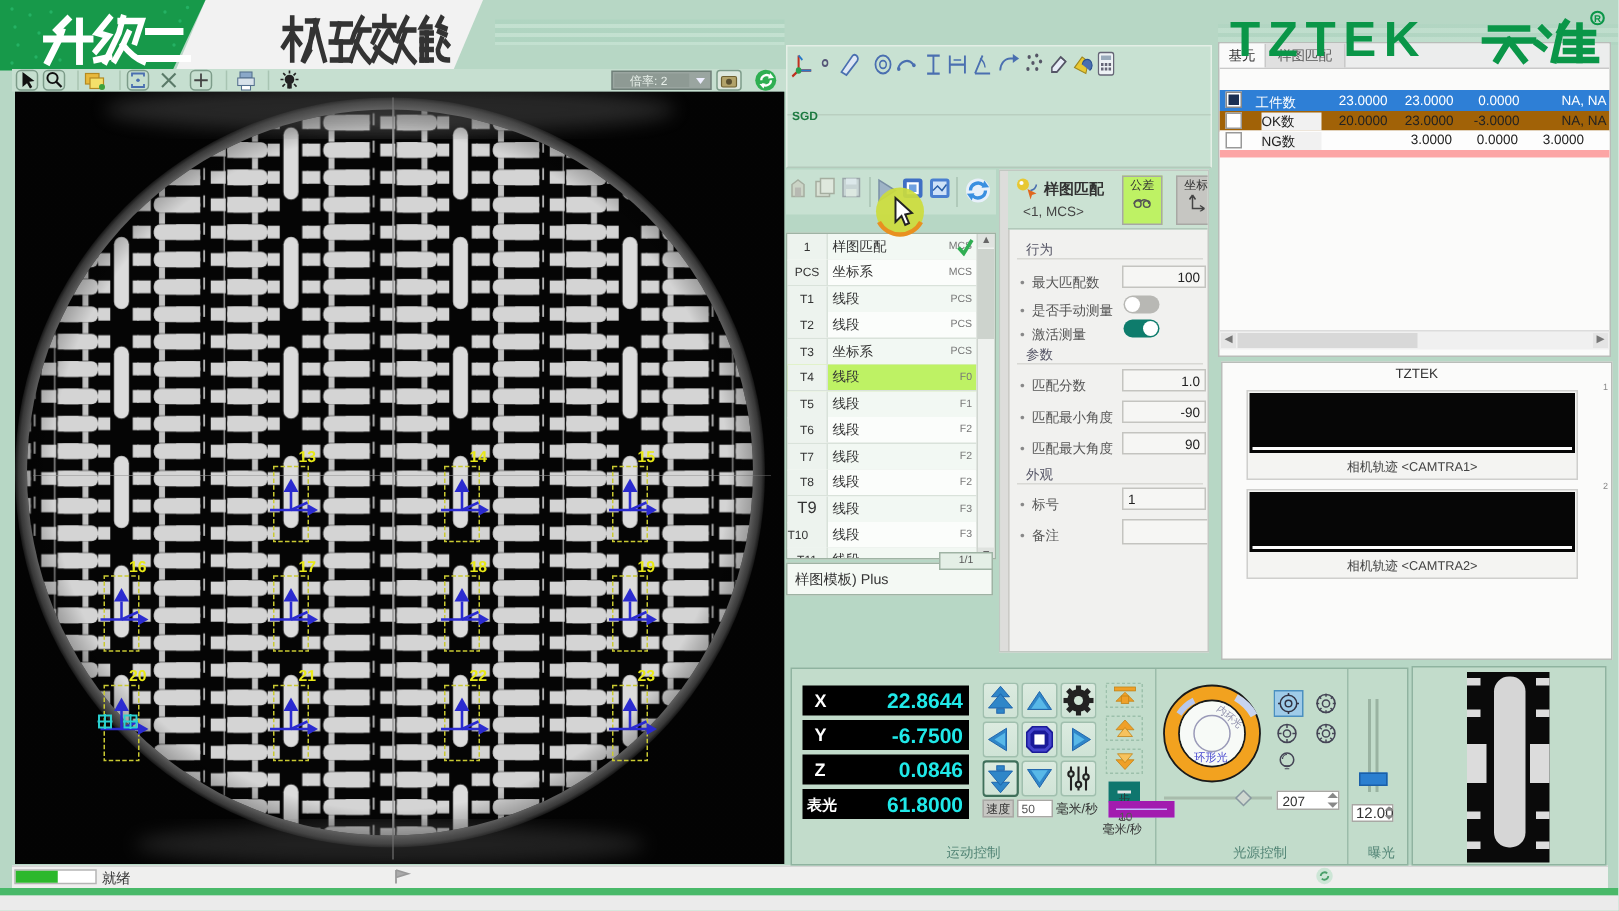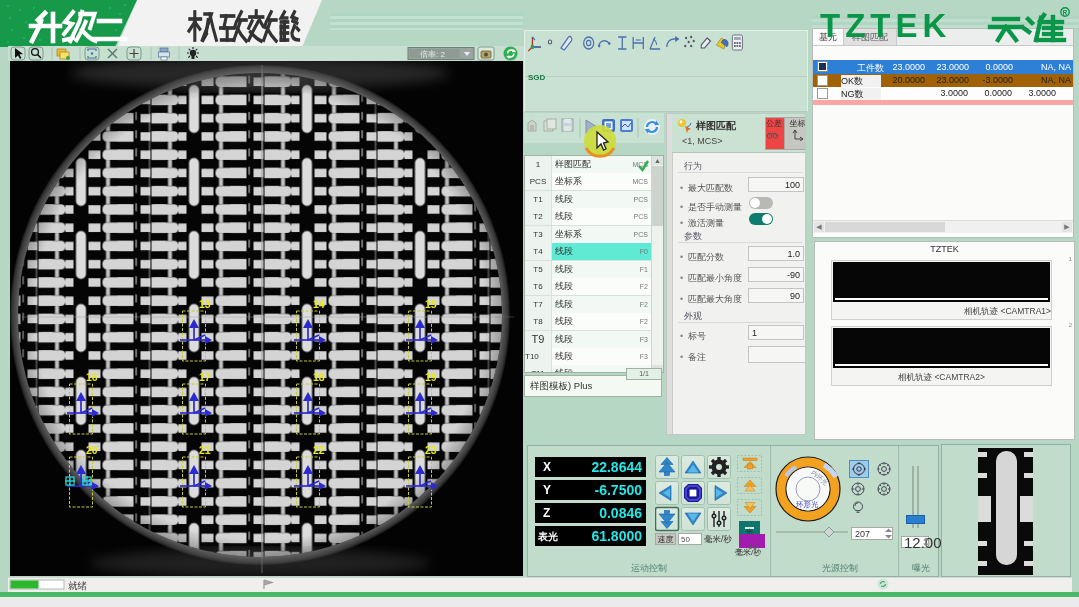--- a/index.html
+++ b/index.html
@@ -498,21 +498,21 @@
         <div style="position:absolute;left:0;top:52.349999999999994px;width:126px;height:17px;border-bottom:1px solid #d9e2da;background:#fbfdfb">
 <div style="position:absolute;left:0;top:0;width:26px;height:17px;border-right:1px solid #d9e2da;background:#edf3ee;font-size:8px;color:#333;text-align:center;line-height:17px">T2</div>
 <div style="position:absolute;left:30px;top:0;font-size:9px;color:#333;line-height:17px">线段</div>
 <div style="position:absolute;right:3px;top:0;font-size:7px;color:#777;line-height:17px">PCS</div>
 </div>
         <div style="position:absolute;left:0;top:69.8px;width:126px;height:17px;border-bottom:1px solid #d9e2da;background:#f2f8f3">
 <div style="position:absolute;left:0;top:0;width:26px;height:17px;border-right:1px solid #d9e2da;background:#edf3ee;font-size:8px;color:#333;text-align:center;line-height:17px">T3</div>
 <div style="position:absolute;left:30px;top:0;font-size:9px;color:#333;line-height:17px">坐标系</div>
 <div style="position:absolute;right:3px;top:0;font-size:7px;color:#777;line-height:17px">PCS</div>
 </div>
-        <div style="position:absolute;left:0;top:87.25px;width:126px;height:17px;border-bottom:1px solid #d9e2da;background:#5eead4">
+        <div style="position:absolute;left:0;top:87.25px;width:126px;height:17px;border-bottom:1px solid #d9e2da;background:#bef264">
 <div style="position:absolute;left:0;top:0;width:26px;height:17px;border-right:1px solid #d9e2da;background:#edf3ee;font-size:8px;color:#333;text-align:center;line-height:17px">T4</div>
 <div style="position:absolute;left:30px;top:0;font-size:9px;color:#333;line-height:17px">线段</div>
 <div style="position:absolute;right:3px;top:0;font-size:7px;color:#777;line-height:17px">F0</div>
 </div>
         <div style="position:absolute;left:0;top:104.7px;width:126px;height:17px;border-bottom:1px solid #d9e2da;background:#f2f8f3">
 <div style="position:absolute;left:0;top:0;width:26px;height:17px;border-right:1px solid #d9e2da;background:#edf3ee;font-size:8px;color:#333;text-align:center;line-height:17px">T5</div>
 <div style="position:absolute;left:30px;top:0;font-size:9px;color:#333;line-height:17px">线段</div>
 <div style="position:absolute;right:3px;top:0;font-size:7px;color:#777;line-height:17px">F1</div>
 </div>
         <div style="position:absolute;left:0;top:122.15px;width:126px;height:17px;border-bottom:1px solid #d9e2da;background:#fbfdfb">
@@ -569,21 +569,21 @@
 
 <div style="position:absolute;left:5px;top:0;width:135px;height:38px;background:#cbe2d3;border-bottom:1px solid #b2c8ba">
  <svg style="position:absolute;left:5px;top:4px" width="16" height="16" viewBox="0 0 16 16">
           <circle cx="5" cy="5" r="4" fill="#e8c832"></circle>
           <circle cx="4" cy="4" r="1.4" fill="#fff"></circle>
           <path d="M8 8 l6 3 -3 1 -1 3 Z" fill="#e06820"></path>
           <path d="M10 9 a5 5 0 0 0 4-4" stroke="#4a6fb0" fill="none"></path>
         </svg>
  <div style="position:absolute;left:24px;top:5px;font-size:10px;font-weight:bold;color:#333">样图匹配</div>
  <div style="position:absolute;left:10px;top:22px;font-size:9px;color:#444">&lt;1, MCS&gt;</div>
- <div style="position:absolute;left:93px;top:3px;width:25px;height:31px;background:#ef4444;border:1px solid #a8a8a4;font-size:8px;color:#333;text-align:left">公差<br><svg width="14" height="10" viewBox="0 0 14 10">
+ <div style="position:absolute;left:76px;top:3px;width:25px;height:31px;background:#bef264;border:1px solid #a8a8a4;font-size:8px;color:#333;text-align:center">公差<br><svg width="14" height="10" viewBox="0 0 14 10">
             <path d="M1 7 a3 3 0 0 1 5-2 a3 3 0 0 1 5 2" stroke="#555" fill="none"></path>
             <circle cx="3.5" cy="7" r="2.2" fill="none" stroke="#555"></circle>
             <circle cx="9.5" cy="7" r="2.2" fill="none" stroke="#555"></circle>
           </svg></div>
  <div style="position:absolute;left:112px;top:3px;width:25px;height:31px;background:#c6c6c2;border:1px solid #a8a8a4;font-size:8px;color:#333;text-align:center">坐标<br><svg width="14" height="12" viewBox="0 0 14 12">
             <path d="M4 1 v9 h8 M4 1 l-2 3 M4 1 l2 3 M12 10 l-3-2 M12 10 l-3 2" stroke="#444" fill="none"></path>
           </svg></div>
 </div>
 
 <div style="position:absolute;left:5px;top:38px;width:135px;height:284px;font-size:9px;color:#555">
@@ -629,21 +629,21 @@
 <div style="position:absolute;left:0;top:0;width:260px;height:16px;background:#eceded;border-bottom:1px solid #c9c9c9">
 <div style="position:absolute;left:0;top:0;width:30px;height:16px;background:#fafafa;border-right:1px solid #c9c9c9;font-size:9px;color:#333;text-align:center;line-height:16px">基元</div>
 <div style="position:absolute;left:31px;top:0;width:52px;height:16px;background:#e0e0e0;border-right:1px solid #c9c9c9;font-size:9px;color:#555;text-align:center;line-height:16px">样图匹配</div>
 </div>
 
 
 <div style="position:absolute;left:0;top:31px;width:260px;height:14px;background:#2e7fd6;color:#fff;font-size:9px">
 <span style="position:absolute;left:4px;top:1px;width:9px;height:9px;background:#fff;border:1px solid #888">
           <span style="position:absolute;left:1px;top:1px;width:7px;height:7px;background:#1a2f52"></span>
         </span>
-<span style="position:absolute;left:44px;top:2px">工件数</span>
+<span style="position:absolute;left:24px;top:2px">工件数</span>
 <span style="position:absolute;right:148px;top:2px">23.0000</span>
 <span style="position:absolute;right:104px;top:2px">23.0000</span>
 <span style="position:absolute;right:60px;top:2px">0.0000</span>
 <span style="position:absolute;right:2px;top:2px">NA, NA</span>
 </div>
 <div style="position:absolute;left:0;top:45px;width:260px;height:13px;background:#a16207;color:#222;font-size:9px;border-bottom:1px solid #ececec">
 <span style="position:absolute;left:4px;top:1px;width:9px;height:9px;background:#fff;border:1px solid #999"></span>
 <span style="position:absolute;left:28px;top:1px;width:40px;height:12px;background:#f1f1f1">OK数</span>
 <span style="position:absolute;right:148px;top:1px">20.0000</span>
 <span style="position:absolute;right:104px;top:1px">23.0000</span>
@@ -665,21 +665,21 @@
 <div style="position:absolute;left:12px;top:1px;width:120px;height:10px;background:#d8d8d8"></div>
 </div>
 </div>
 
 <div class="ab" style="left:814px;top:241px;width:261px;height:199px;background:#fbfbfa;border:1px solid #b9bdb9;box-sizing:border-box">
 <div style="position:absolute;left:0;top:2px;width:100%;text-align:center;font-size:9px;color:#333">TZTEK</div>
 <div style="position:absolute;left:16px;top:18px;width:219px;height:58px;background:#f4f4f2;border:1px solid #cfcfcd">
  <div style="position:absolute;left:1px;top:1px;width:217px;height:40px;background:#060606">
           <div style="position:absolute;left:2px;bottom:2px;width:213px;height:2px;background:#fdfdfd"></div>
         </div>
- <div style="position:absolute;left:0;bottom:1px;width:100%;text-align:right;font-size:8.5px;color:#444">相机轨迹 &lt;CAMTRA1&gt;</div>
+ <div style="position:absolute;left:0;bottom:1px;width:100%;text-align:center;font-size:8.5px;color:#444">相机轨迹 &lt;CAMTRA1&gt;</div>
 </div>
 <div style="position:absolute;left:16px;top:84px;width:219px;height:58px;background:#f4f4f2;border:1px solid #cfcfcd">
  <div style="position:absolute;left:1px;top:1px;width:217px;height:40px;background:#060606">
           <div style="position:absolute;left:2px;bottom:2px;width:213px;height:2px;background:#fdfdfd"></div>
         </div>
  <div style="position:absolute;left:0;bottom:1px;width:100%;text-align:center;font-size:8.5px;color:#444">相机轨迹 &lt;CAMTRA2&gt;</div>
 </div>
 <div style="position:absolute;right:2px;top:14px;font-size:6px;color:#888">1</div>
 <div style="position:absolute;right:2px;top:80px;font-size:6px;color:#888">2</div>
 </div>
@@ -783,21 +783,21 @@
 <rect x="6" y="3" width="14" height="2.6"></rect>
         <polygon points="13,6.5 19,12.5 7,12.5"></polygon>
         <rect x="10.5" y="9" width="5" height="5"></rect>
 <polygon points="13,25 19,31.5 7,31.5"></polygon>
         <polygon points="13,30 18,36 8,36" fill="#f6c25e"></polygon>
 <polygon points="13,58 7,51.5 19,51.5"></polygon>
         <polygon points="13,53.5 8,47.5 18,47.5" fill="#f6c25e"></polygon>
 </g>
 </svg>
 <div class="ab" style="left:739px;top:521px;width:21px;height:14px;background:#e5e5e5;border:6px solid #0f766e;font-size:8px;color:#333;text-align:center;line-height:11px;box-sizing:border-box">步距</div>
-<div class="ab" style="left:739px;top:534px;width:26px;height:11px;background:#c4b5fd;border:7px solid #a21caf;font-size:8px;color:#555;line-height:11px;box-sizing:border-box;padding-left:2px">10</div>
+<div class="ab" style="left:739px;top:534px;width:44px;height:11px;background:#c4b5fd;border:5px solid #a21caf;font-size:8px;color:#555;line-height:11px;box-sizing:border-box;padding-left:2px">10</div>
 <div class="ab" style="left:735px;top:547px;font-size:8px;color:#333">毫米/秒</div>
 
 <svg class="ab" style="left:772px;top:453px" width="74" height="74" viewBox="0 0 74 74">
 <circle cx="36" cy="36" r="27" fill="none" stroke="#f2a21f" stroke-width="10"></circle>
 <circle cx="36" cy="36" r="32" fill="none" stroke="#1a1a1a" stroke-width="1.2"></circle>
 <circle cx="36" cy="36" r="22" fill="none" stroke="#1a1a1a" stroke-width="1.2"></circle>
 <circle cx="36" cy="36" r="21.4" fill="#f7faf7"></circle>
 <path d="M14 23 a26 26 0 0 1 10-9" stroke="#b8c8ee" stroke-width="4" fill="none"></path>
 <path d="M52 12 a32 32 0 0 1 12 12" stroke="#c8d4f0" stroke-width="5" fill="none"></path>
 <g fill="#8a8aa8" font-size="6.5" transform="rotate(40 36 36)">
@@ -841,21 +841,21 @@
     </svg>
 <div class="ab" style="left:851px;top:527px;width:42px;height:13px;background:#fff;border:1px solid #a8a8a4;box-sizing:border-box;font-size:9px;color:#333;line-height:12px;padding-left:3px">207</div>
 <svg class="ab" style="left:884px;top:528px" width="9" height="11" viewBox="0 0 9 11">
       <polygon points="4.5,0.5 8,4 1,4" fill="#888"></polygon>
       <polygon points="4.5,10.5 8,7 1,7" fill="#888"></polygon>
     </svg>
 
 <div class="ab" style="left:912px;top:466px;width:2px;height:62px;background:#9ab3a2"></div>
 <div class="ab" style="left:917px;top:466px;width:2px;height:62px;background:#9ab3a2"></div>
 <div class="ab" style="left:906px;top:515px;width:17px;height:7px;background:#2b7fd0;border:1px solid #1a5fa8"></div>
-<div class="ab" style="left:901px;top:536px;width:28px;height:12px;background:#fff;border:1px solid #a8a8a4;box-sizing:border-box;font-size:15px;color:#333;line-height:11px;padding-left:2px">12.00</div>
+<div class="ab" style="left:901px;top:536px;width:28px;height:12px;background:#fff;border:1px solid #a8a8a4;box-sizing:border-box;font-size:10px;color:#333;line-height:11px;padding-left:2px">12.00</div>
 <svg class="ab" style="left:922px;top:537px" width="8" height="10" viewBox="0 0 8 10">
       <polygon points="4,0.5 7,3.5 1,3.5" fill="#888"></polygon>
       <polygon points="4,9.5 7,6.5 1,6.5" fill="#888"></polygon>
     </svg>
 
 <svg class="ab" style="left:941px;top:444px" width="130" height="133" viewBox="0 0 130 133">
 <rect x="37" y="4" width="55" height="127" fill="#0a0a0a"></rect>
 <rect x="55" y="7" width="21" height="114" rx="10" fill="#d6d6d6"></rect>
 <g fill="#dcdcdc">
 <rect x="37" y="8" width="9" height="5"></rect>

